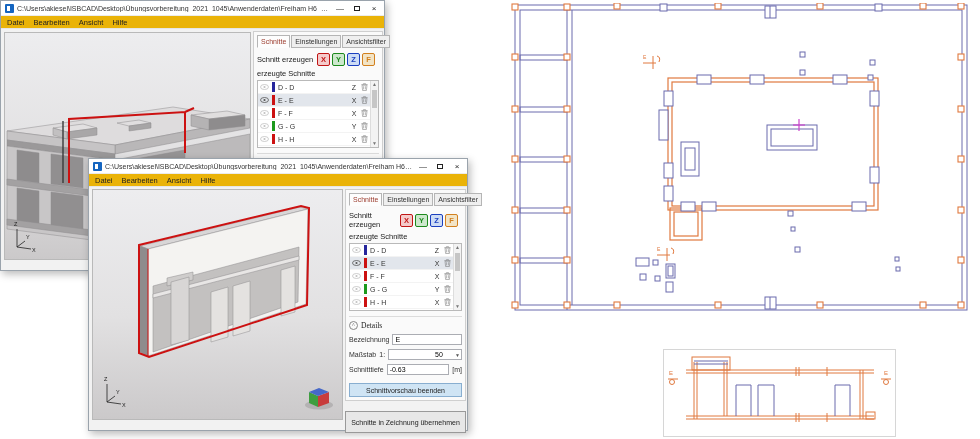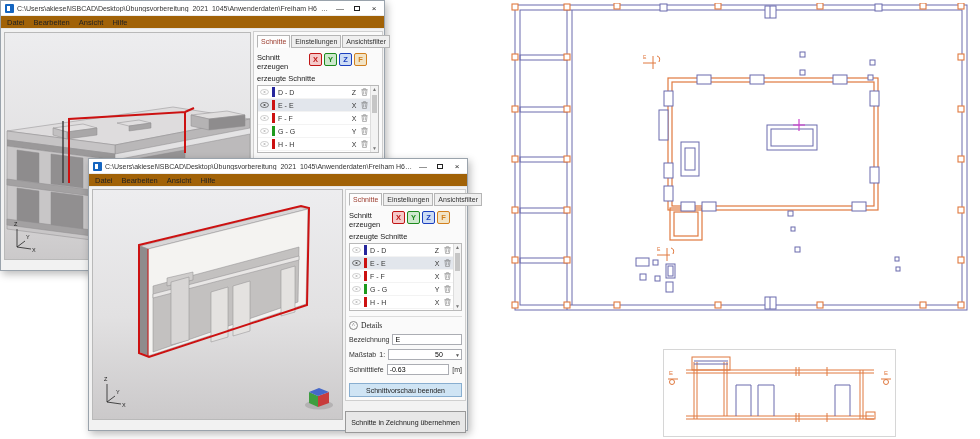--- a/index.html
+++ b/index.html
@@ -16,40 +16,40 @@
     margin-right:3px; flex:none; position:relative; }
   .appicon:after { content:""; position:absolute; left:2px; top:2px; width:3px;
     height:5px; background:#fff; }
   .title { flex:1; font-size:7px; color:#333; white-space:nowrap; overflow:hidden;
     text-overflow:ellipsis; }
   .winctl { display:flex; gap:1px; flex:none; }
   .ctl { width:16px; height:12px; display:flex; align-items:center; justify-content:center;
     font-size:8px; color:#222; background:transparent; border:none; }
   .maxbox { width:6px; height:5px; border:1px solid #222; display:inline-block; }
 
-  .menubar { height:13px; background:#a16207; display:flex; align-items:center; gap:9px;
+  .menubar { height:13px; background:#eab308; display:flex; align-items:center; gap:9px;
     padding-left:6px; font-size:7.5px; color:#222; border-bottom:1px solid #e6e6e6; }
   .menuitem { cursor:default; }
 
   .viewport { position:absolute; border:1px solid #b9b9b9;
     background:linear-gradient(180deg,#ededef 0%,#e2e1e2 55%,#cbc9ca 100%); }
   #vp1 { left:3px; top:31px; width:247px; height:228px; }
   #vp2 { left:3px; top:30px; width:251px; height:231px; }
 
   .panel { position:absolute; }
   #panel1 { left:252px; top:30px; width:130px; bottom:3px; }
   #panel2 { left:256px; top:30px; width:121px; bottom:3px; }
   .card { background:#fafafa; border:1px solid #cfcfcf; padding:3px; }
 
   .tabs { display:flex; }
   .tab { font-size:7px; padding:2px 3px; border:1px solid #b5b5b5; background:#efefef;
     margin-right:1px; white-space:nowrap; color:#333; }
   .tab.active { background:#fdfdfd; color:#9c3c2e; border-bottom-color:#fdfdfd; }
 
-  .create-row { display:flex; margin:5px 12px 3px 0; }
+  .create-row { display:flex; align-items:center; margin:5px 4px 3px 0; }
   .create-row .lbl { flex:1; font-size:7.5px; color:#222; }
   .axbtn { width:13px; height:13px; margin-left:2px; font-size:7.5px; font-weight:bold;
     border:1px solid #999; border-radius:2px; display:flex; align-items:center;
     justify-content:center; }
 
   .list-label { font-size:7.5px; color:#222; margin:3px 0 2px 0; }
 
   .seclist { position:relative; background:#fff; border:1px solid #b9b9b9; height:68px; }
   .rows { position:absolute; left:0; top:0; right:8px; bottom:0; overflow:hidden; }
   .srow { height:13px; display:flex; align-items:center; gap:3px; padding:0 2px;

